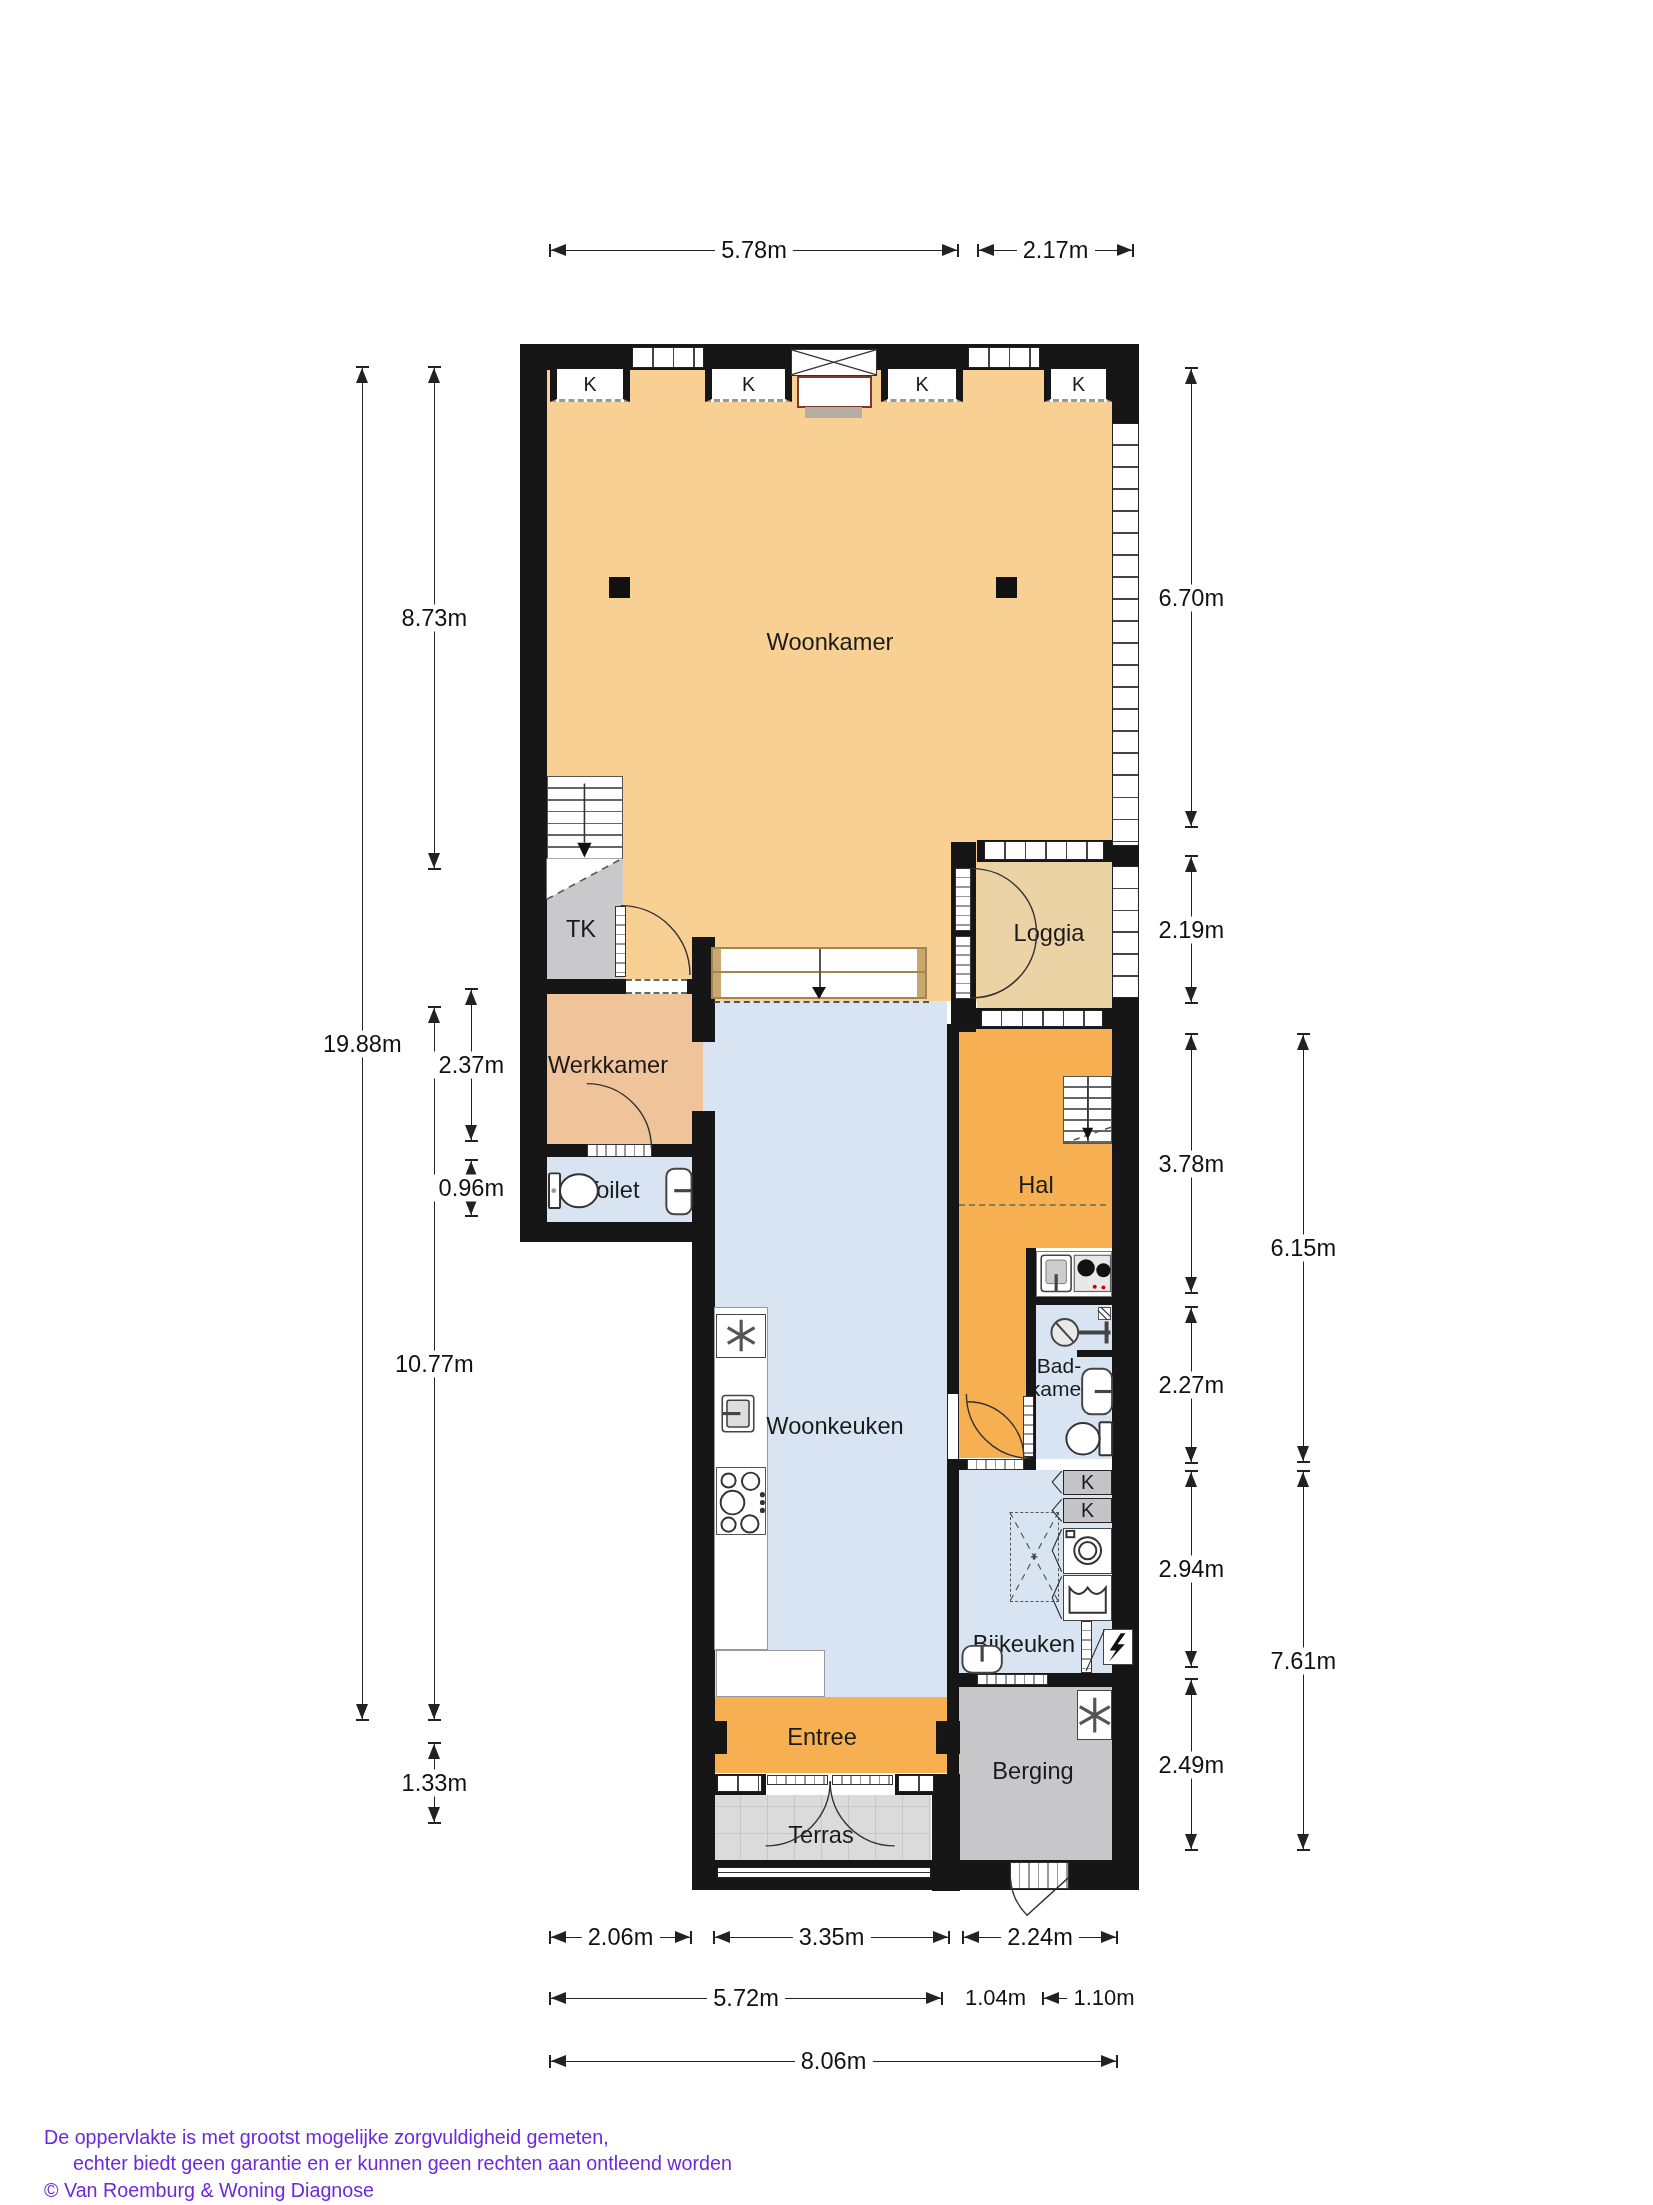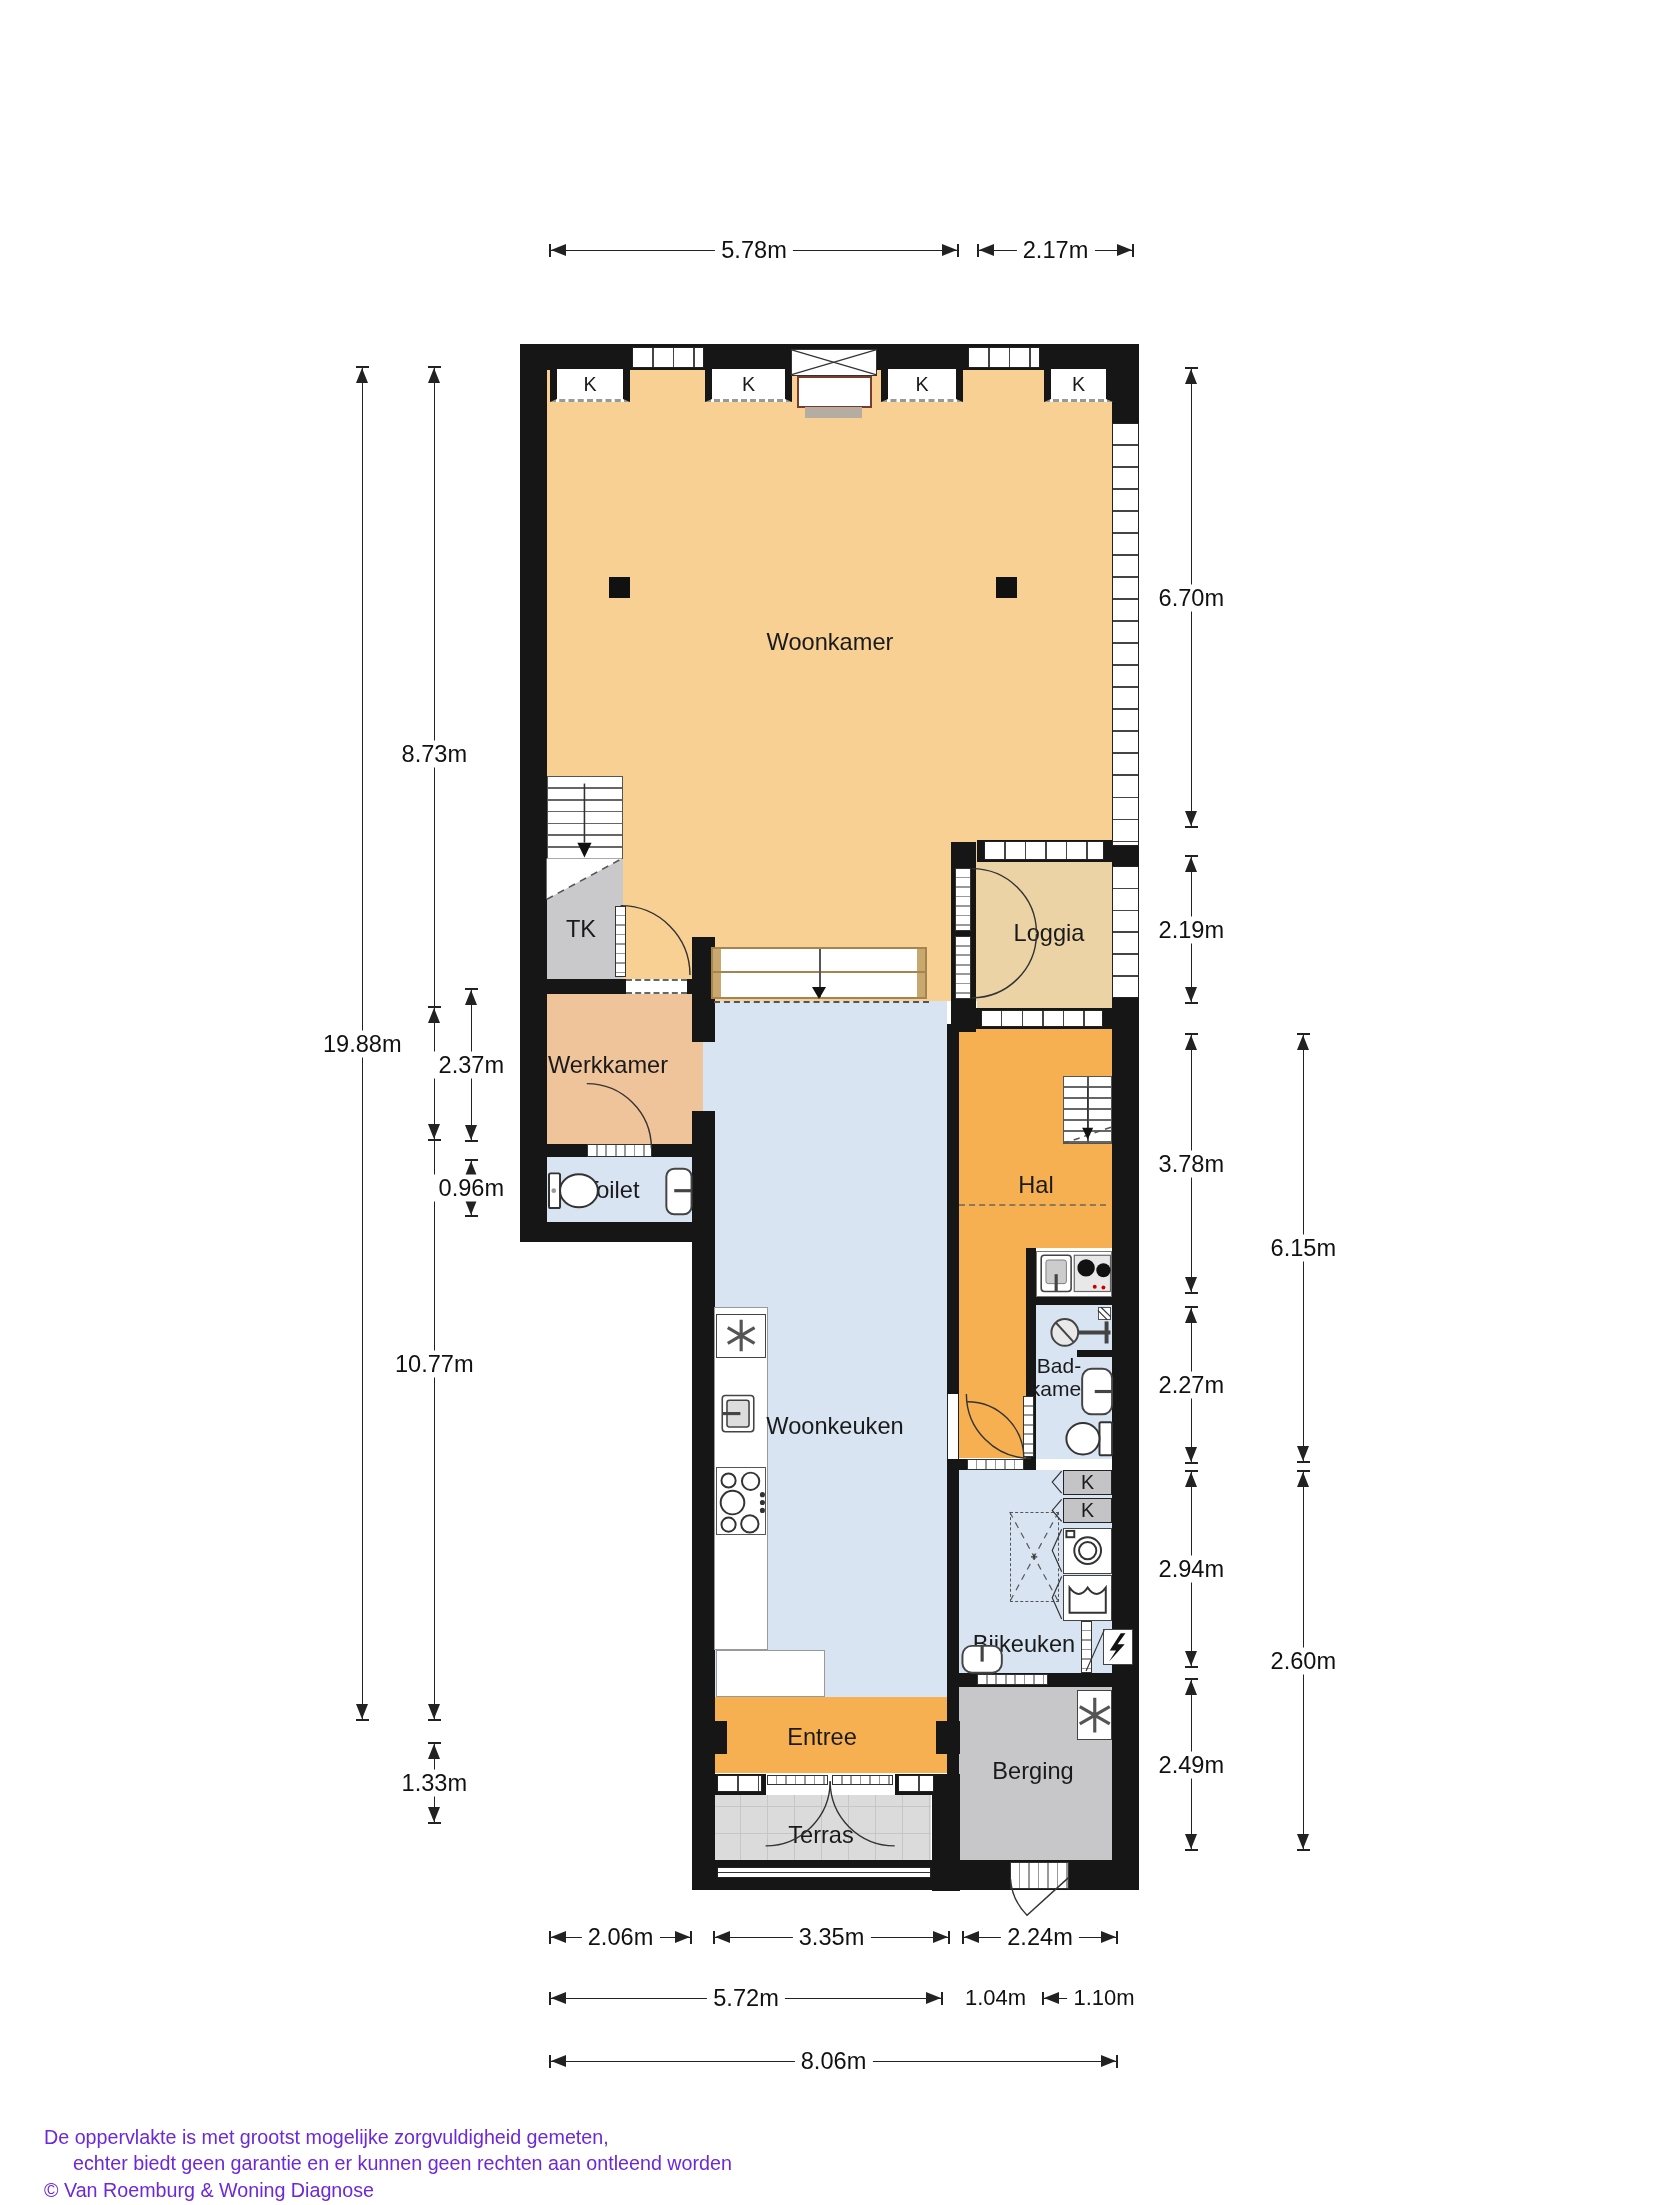--- a/index.html
+++ b/index.html
@@ -334,21 +334,21 @@
       <i class="a2"></i>
     <span class="dlbl">2.17m</span>
     </div>
 
   <div class="vdim" style="left:356px;top:366px;height:1355px;">
     <i class="ln"></i>
       <i class="a1"></i>
       <i class="a2"></i>
     <span class="dlbl">19.88m</span>
     </div>
-  <div class="vdim" style="left:428px;top:366px;height:775px;">
+  <div class="vdim" style="left:428px;top:366px;height:504px;">
     <i class="ln"></i>
       <i class="a1"></i>
       <i class="a2"></i>
     <span class="dlbl">8.73m</span>
     </div>
   <div class="vdim" style="left:428px;top:1006px;height:715px;">
     <i class="ln"></i>
       <i class="a1"></i>
       <i class="a2"></i>
     <span class="dlbl">10.77m</span>
@@ -412,21 +412,21 @@
   <div class="vdim" style="left:1297px;top:1033px;height:430px;">
     <i class="ln"></i>
       <i class="a1"></i>
       <i class="a2"></i>
     <span class="dlbl">6.15m</span>
     </div>
   <div class="vdim" style="left:1297px;top:1470px;height:381px;">
     <i class="ln"></i>
       <i class="a1"></i>
       <i class="a2"></i>
-    <span class="dlbl">2.60m</span>
+    <span class="dlbl">7.61m</span>
     </div>
 
   <div class="hdim" style="left:549px;top:1931px;width:143px;">
     <i class="ln"></i>
       <i class="a1"></i>
       <i class="a2"></i>
     <span class="dlbl">2.06m</span>
     </div>
   <div class="hdim" style="left:713px;top:1931px;width:237px;">
     <i class="ln"></i>

